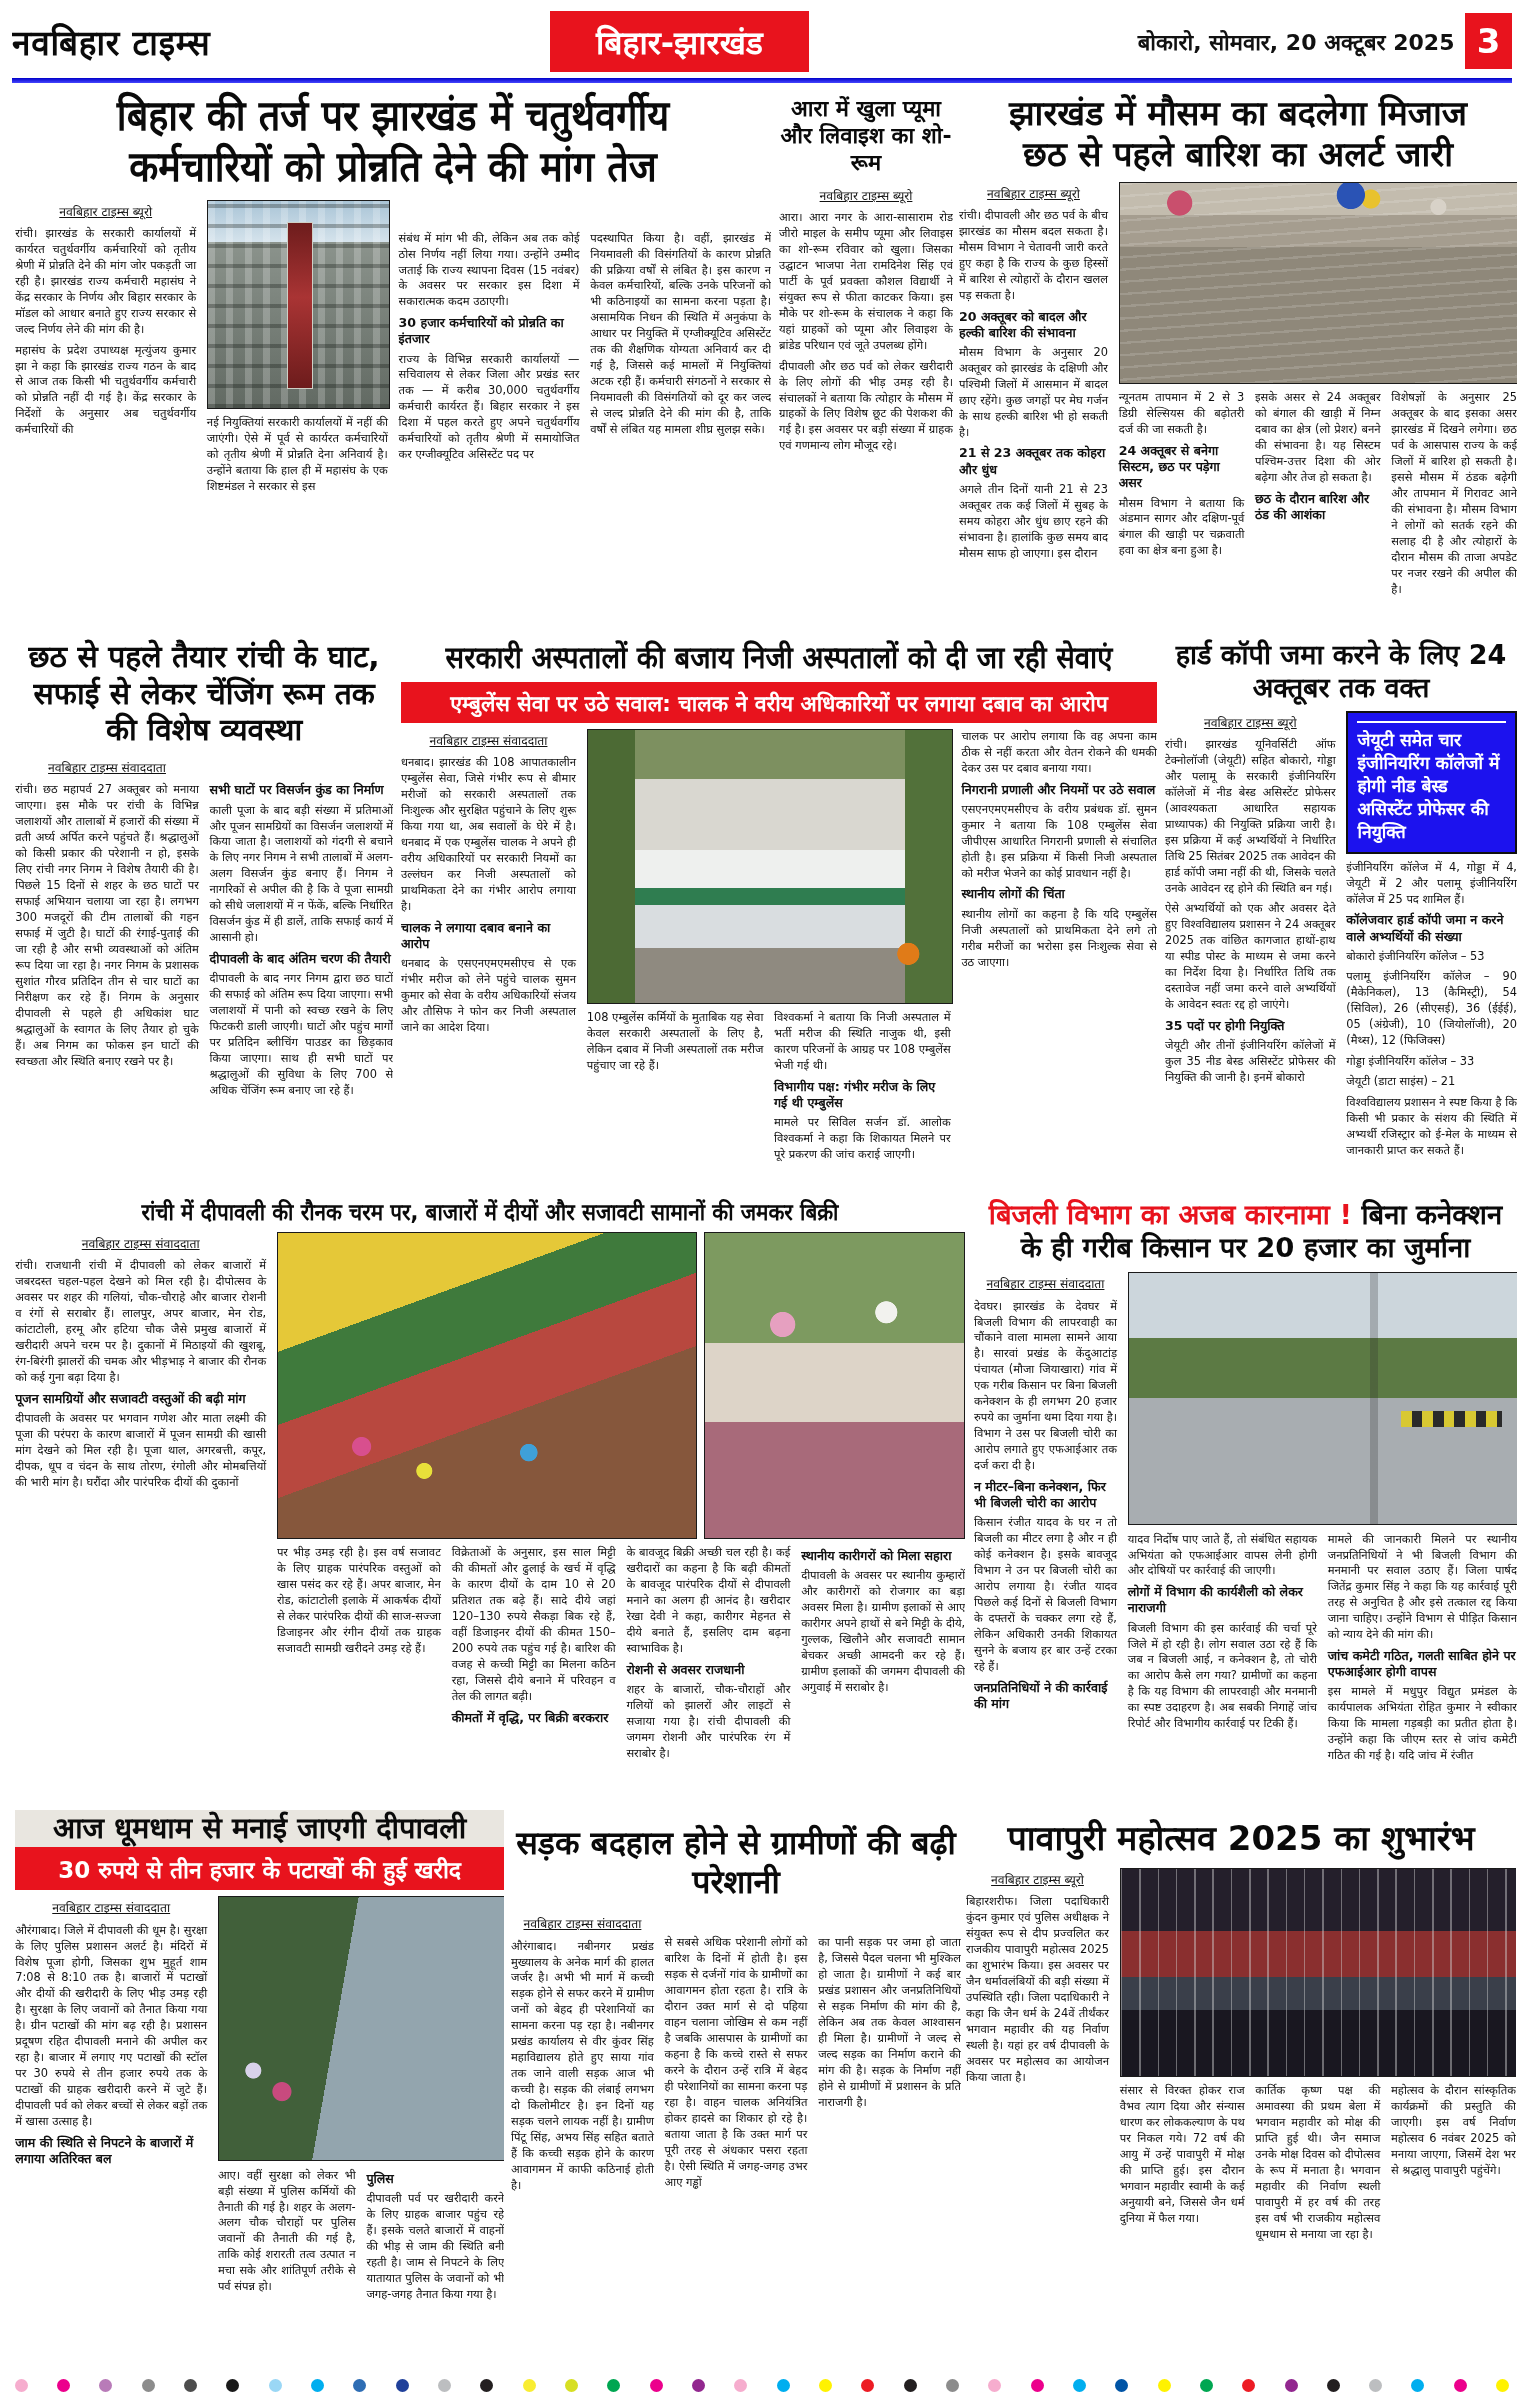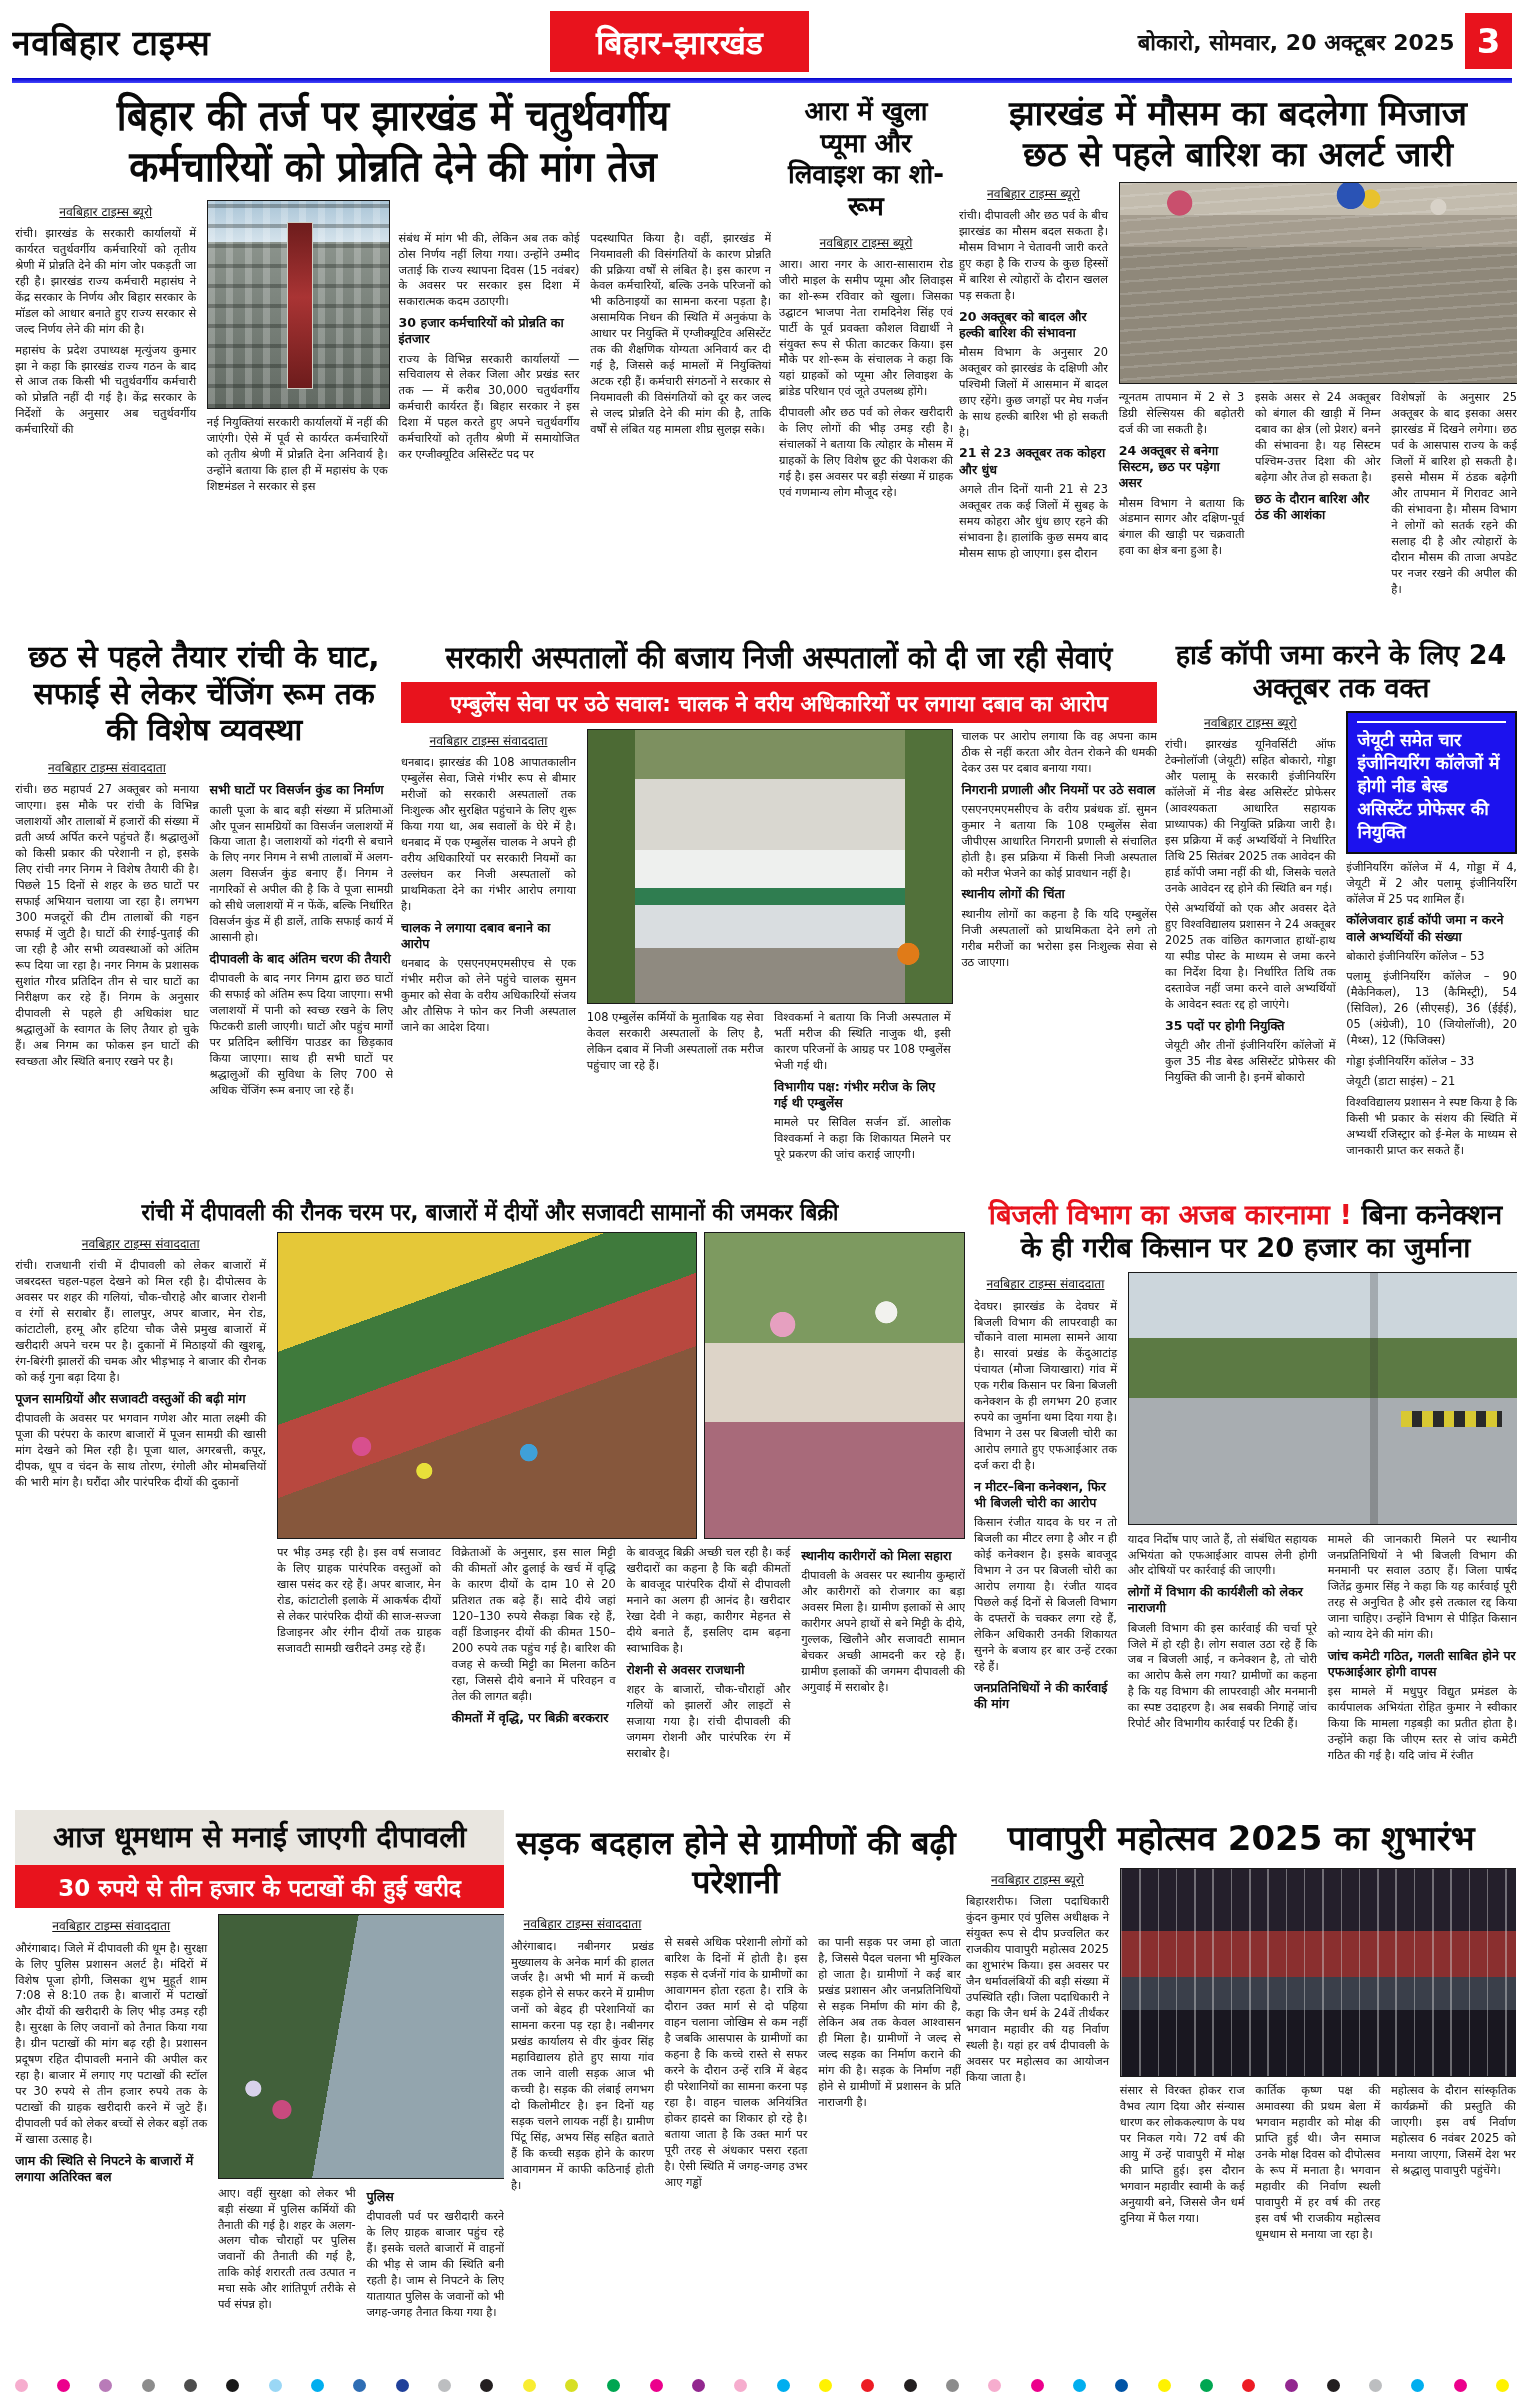--- a/index.html
+++ b/index.html
@@ -117,21 +117,21 @@
       <div class="col">
           <div style="height:30.5px"></div>
           <div>
             <div class="blk blk-p">पदस्थापित किया है। वहीं, झारखंड में नियमावली की विसंगतियों के कारण प्रोन्नति की प्रक्रिया वर्षों से लंबित है। इस कारण न केवल कर्मचारियों, बल्कि उनके परिजनों को भी कठिनाइयों का सामना करना पड़ता है। असामयिक निधन की स्थिति में अनुकंपा के आधार पर नियुक्ति में एग्जीक्यूटिव असिस्टेंट तक की शैक्षणिक योग्यता अनिवार्य कर दी गई है, जिससे कई मामलों में नियुक्तियां अटक रही हैं। कर्मचारी संगठनों ने सरकार से नियमावली की विसंगतियों को दूर कर जल्द से जल्द प्रोन्नति देने की मांग की है, ताकि वर्षों से लंबित यह मामला शीघ्र सुलझ सके।</div>
           </div>
         </div>
     </div>
   </div>
 
   <div class="sec" style="left:779px;top:96px;width:174px;height:533px">
-    <div class="hl" style="font-size:26px">आरा में खुला प्यूमा और लिवाइश का शो-रूम</div>
+    <div class="hl" style="font-size:22px">आरा में खुला प्यूमा और लिवाइश का शो-रूम</div>
     <div class="byline" style="margin-top:10.7px">नवबिहार टाइम्स ब्यूरो</div>
     <div>
         <div class="blk blk-d">आरा। आरा नगर के आरा-सासाराम रोड जीरो माइल के समीप प्यूमा और लिवाइस का शो-रूम रविवार को खुला। जिसका उद्घाटन भाजपा नेता रामदिनेश सिंह एवं पार्टी के पूर्व प्रवक्ता कौशल विद्यार्थी ने संयुक्त रूप से फीता काटकर किया। इस मौके पर शो-रूम के संचालक ने कहा कि यहां ग्राहकों को प्यूमा और लिवाइश के ब्रांडेड परिधान एवं जूते उपलब्ध होंगे।</div>
         <div class="blk blk-p">दीपावली और छठ पर्व को लेकर खरीदारी के लिए लोगों की भीड़ उमड़ रही है। संचालकों ने बताया कि त्योहार के मौसम में ग्राहकों के लिए विशेष छूट की पेशकश की गई है। इस अवसर पर बड़ी संख्या में ग्राहक एवं गणमान्य लोग मौजूद रहे।</div>
       </div>
   </div>
 
   <div class="sec" style="left:959px;top:93px;width:558px;height:540px">
     <div class="hl" style="font-size:34px">झारखंड में मौसम का बदलेगा मिजाज</div>
     <div class="hl" style="font-size:34px">छठ से पहले बारिश का अलर्ट जारी</div>
@@ -317,21 +317,21 @@
               <div class="blk blk-p">मामले की जानकारी मिलने पर स्थानीय जनप्रतिनिधियों ने भी बिजली विभाग की मनमानी पर सवाल उठाए हैं। जिला पार्षद जितेंद्र कुमार सिंह ने कहा कि यह कार्रवाई पूरी तरह से अनुचित है और इसे तत्काल रद्द किया जाना चाहिए। उन्होंने विभाग से पीड़ित किसान को न्याय देने की मांग की।</div>
               <div class="blk blk-h">जांच कमेटी गठित, गलती साबित होने पर एफआईआर होगी वापस</div>
               <div class="blk blk-p">इस मामले में मधुपुर विद्युत प्रमंडल के कार्यपालक अभियंता रोहित कुमार ने स्वीकार किया कि मामला गड़बड़ी का प्रतीत होता है। उन्होंने कहा कि जीएम स्तर से जांच कमेटी गठित की गई है। यदि जांच में रंजीत</div>
             </div>
         </div>
       </div>
     </div>
   </div>
 
   <div class="sec" style="left:15.2px;top:1810px;width:489px;height:555px">
-    <div class="graybox hl" style="font-size:29px;padding:10px 0">आज धूमधाम से मनाई जाएगी दीपावली</div>
+    <div class="graybox hl" style="font-size:29px;padding:1px 0">आज धूमधाम से मनाई जाएगी दीपावली</div>
     <div class="redbar" style="height:43px;font-size:23px;margin-bottom:6.1px">30 रुपये से तीन हजार के पटाखों की हुई खरीद</div>
     <div class="cols">
       <div style="width:192px;flex:none">
         <div class="byline">नवबिहार टाइम्स संवाददाता</div>
         <div>
             <div class="blk blk-d">औरंगाबाद। जिले में दीपावली की धूम है। सुरक्षा के लिए पुलिस प्रशासन अलर्ट है। मंदिरों में विशेष पूजा होगी, जिसका शुभ मुहूर्त शाम 7:08 से 8:10 तक है। बाजारों में पटाखों और दीयों की खरीदारी के लिए भीड़ उमड़ रही है। सुरक्षा के लिए जवानों को तैनात किया गया है। ग्रीन पटाखों की मांग बढ़ रही है। प्रशासन प्रदूषण रहित दीपावली मनाने की अपील कर रहा है। बाजार में लगाए गए पटाखों की स्टॉल पर 30 रुपये से तीन हजार रुपये तक के पटाखों की ग्राहक खरीदारी करने में जुटे हैं। दीपावली पर्व को लेकर बच्चों से लेकर बड़ों तक में खासा उत्साह है।</div>
             <div class="blk blk-h">जाम की स्थिति से निपटने के बाजारों में लगाया अतिरिक्त बल</div>
           </div>
       </div>
       <div style="flex:1;min-width:0">

